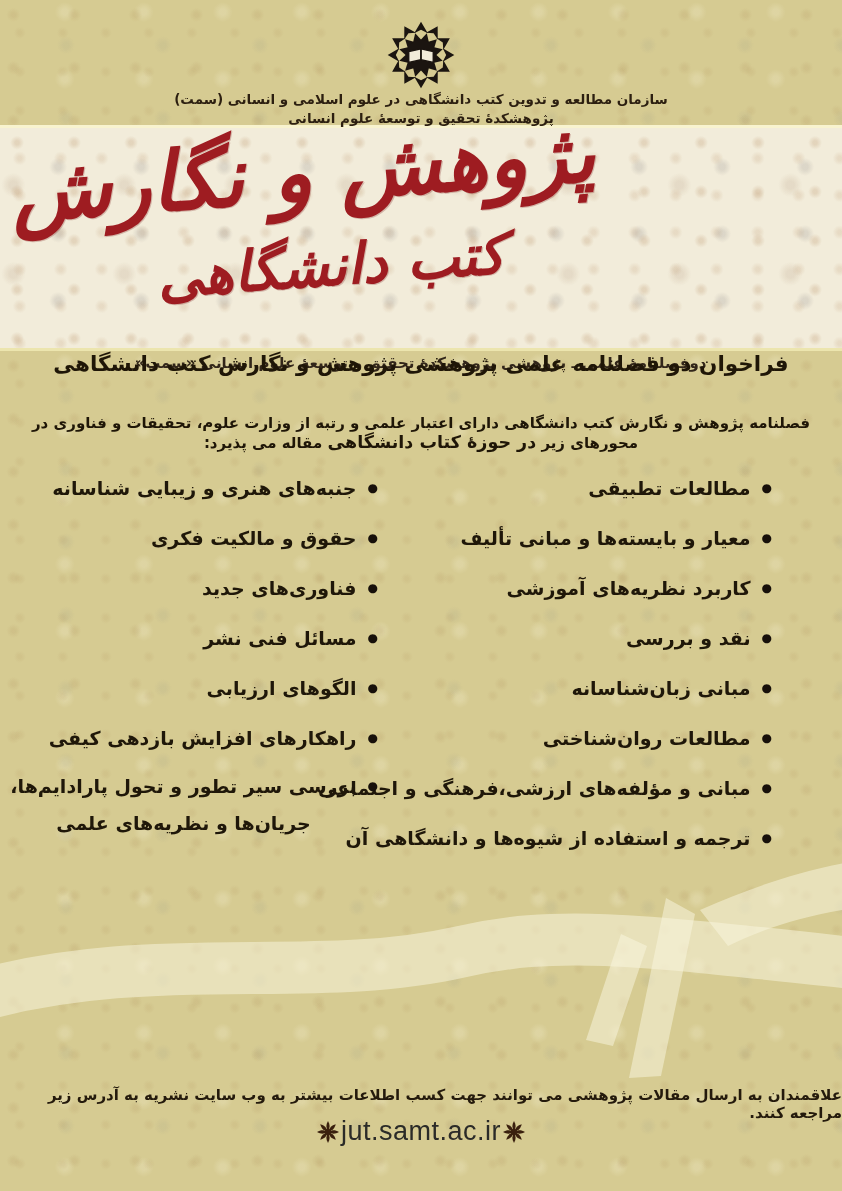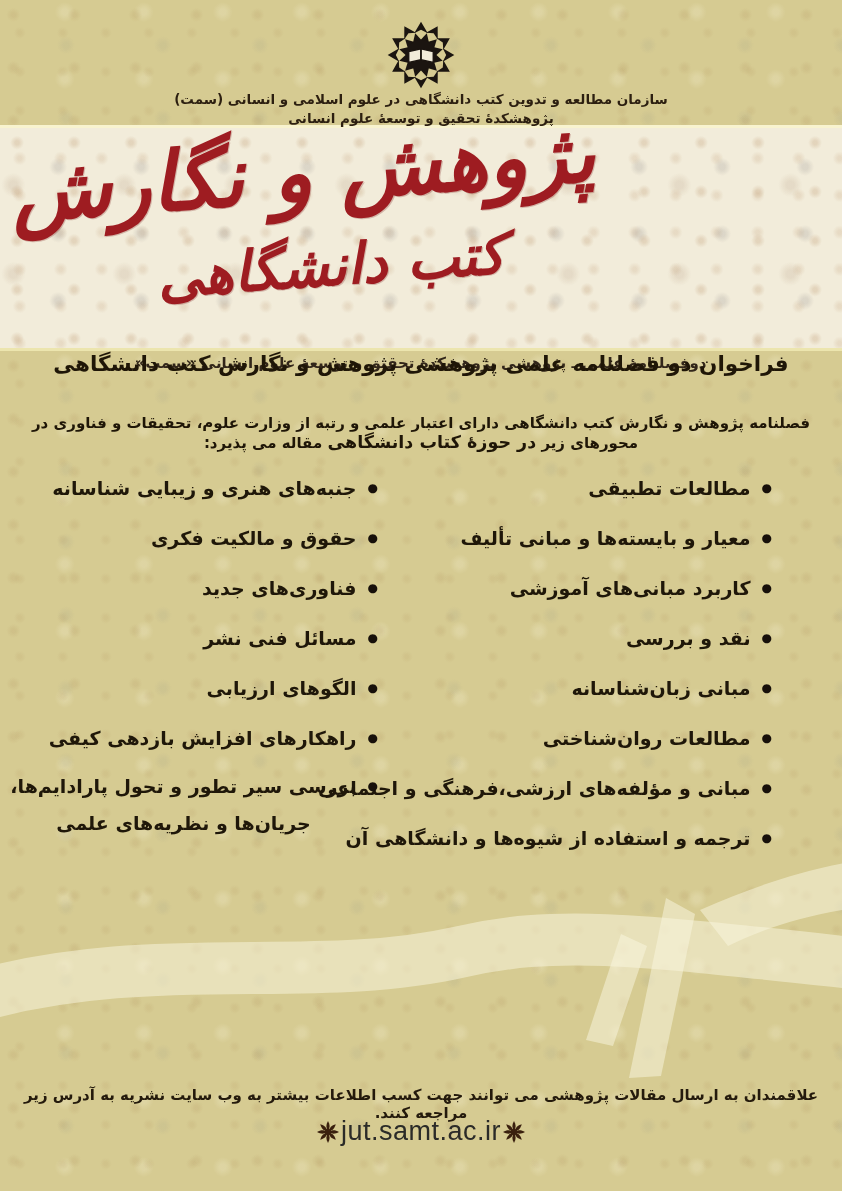--- a/index.html
+++ b/index.html
@@ -72,21 +72,21 @@
   .topic{height:50px;display:flex;align-items:center;gap:11px;justify-content:flex-start;}
   .topic .dot{font-size:12px;color:#17100a;line-height:1;}
   .topic .t{font-size:19px;font-weight:bold;color:#1f1709;white-space:nowrap;}
   .topic.two-line{height:86px;align-items:flex-start;padding-top:5px;}
   .topic.two-line .dot{line-height:37px;}
   .topic.two-line .t{white-space:pre-line;line-height:37px;text-align:center;}
   
   .swoosh{position:absolute;top:848px;left:0;width:842px;height:246px;pointer-events:none;}
   
   .foot-note{
-    position:absolute;top:1086px;left:0;width:100%;text-align:center;
+    position:absolute;top:1086px;left:0;width:100%;text-align:right;
     font-size:15px;font-weight:bold;color:#241a0c;
   }
   .url-row{
     position:absolute;top:1116px;left:0;width:100%;
     display:flex;direction:ltr;justify-content:center;align-items:center;gap:1px;
   }
   .url{font-family:"Liberation Sans","DejaVu Sans",sans-serif;font-size:27px;color:#2b2b28;letter-spacing:.5px;}
   .orn{width:24px;height:24px;}
 </style>
 </head>
@@ -152,21 +152,21 @@
       <li class="topic">
           <span class="dot">●</span>
           <span class="t">مطالعات تطبیقی</span>
         </li>
       <li class="topic">
           <span class="dot">●</span>
           <span class="t">معیار و بایسته‌ها و مبانی تألیف</span>
         </li>
       <li class="topic">
           <span class="dot">●</span>
-          <span class="t">کاربرد مبانی‌های آموزشی</span>
+          <span class="t">کاربرد نظریه‌های آموزشی</span>
         </li>
       <li class="topic">
           <span class="dot">●</span>
           <span class="t">نقد و بررسی</span>
         </li>
       <li class="topic">
           <span class="dot">●</span>
           <span class="t">مبانی زبان‌شناسانه</span>
         </li>
       <li class="topic">

